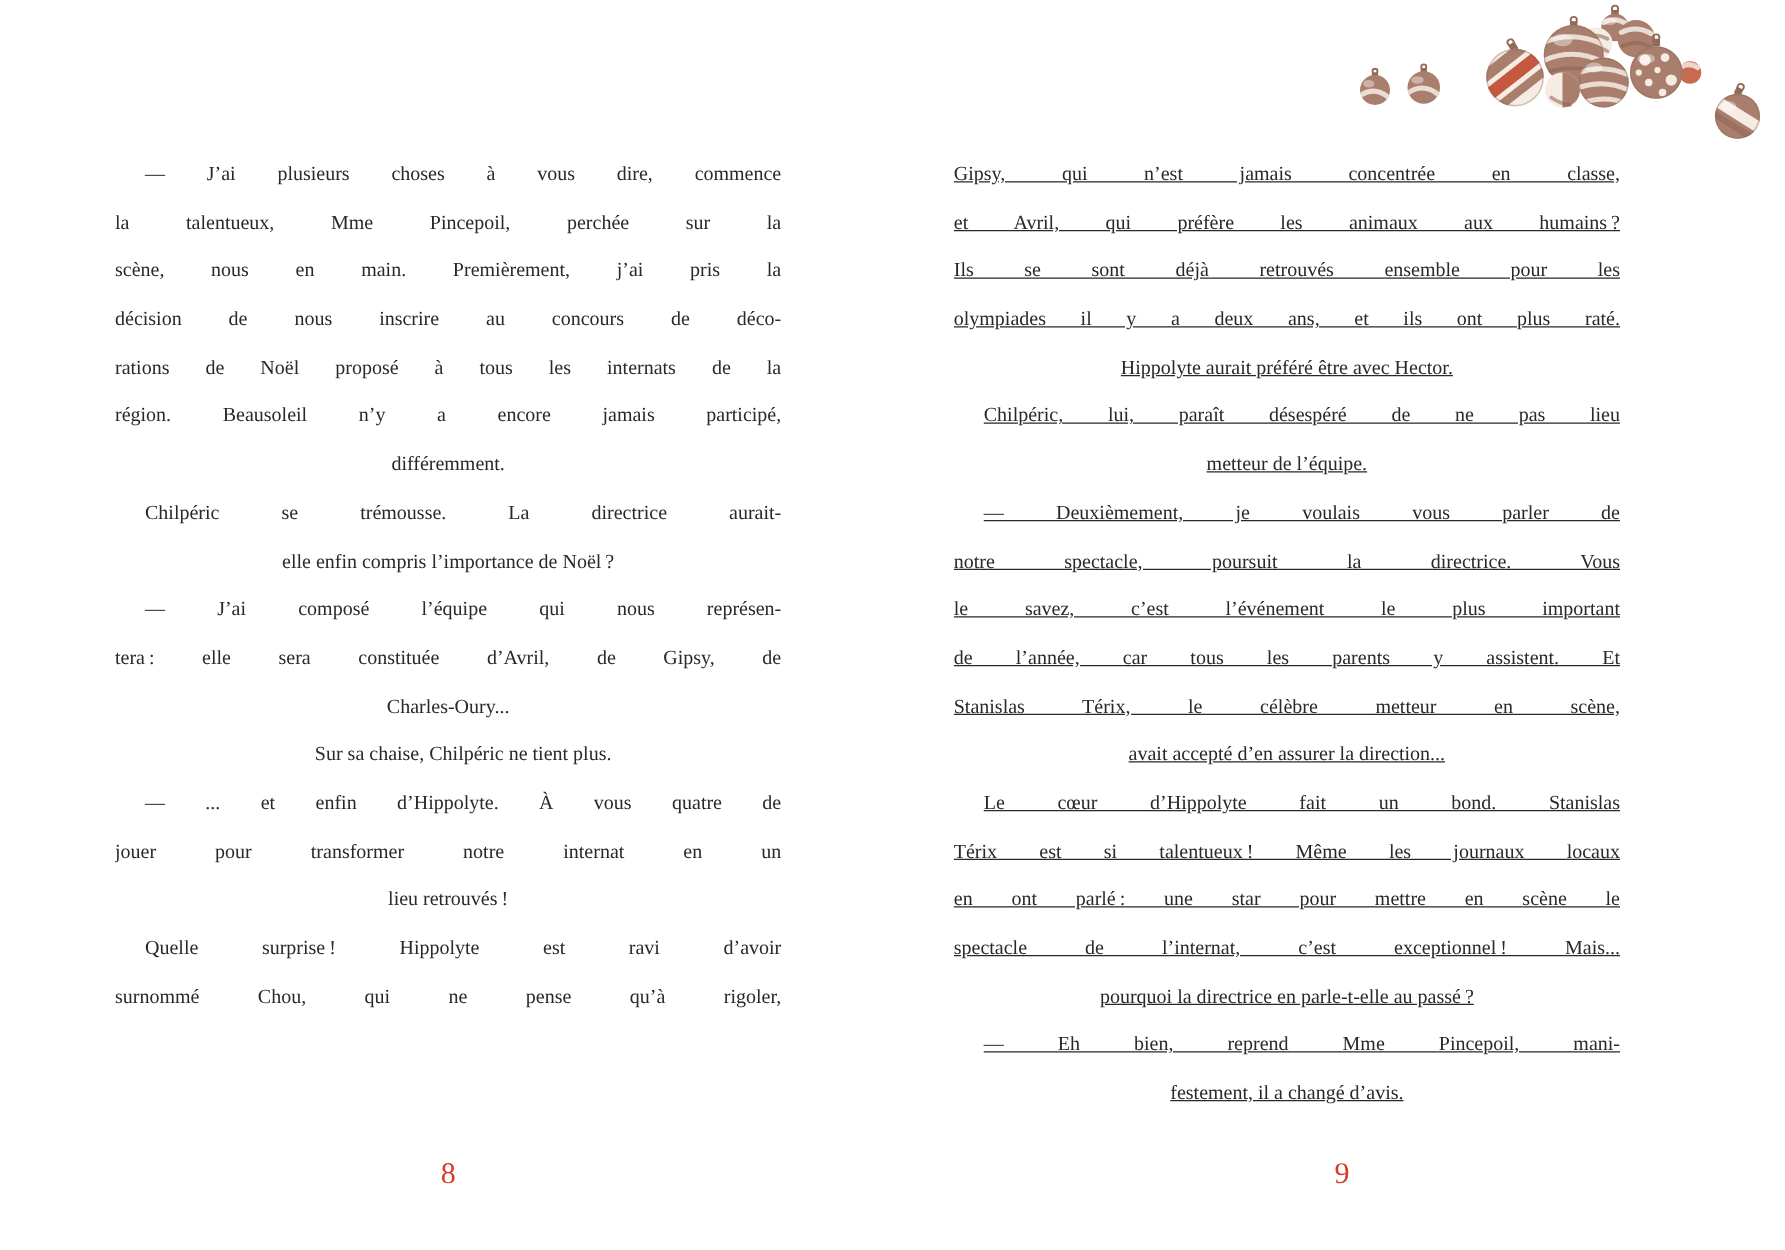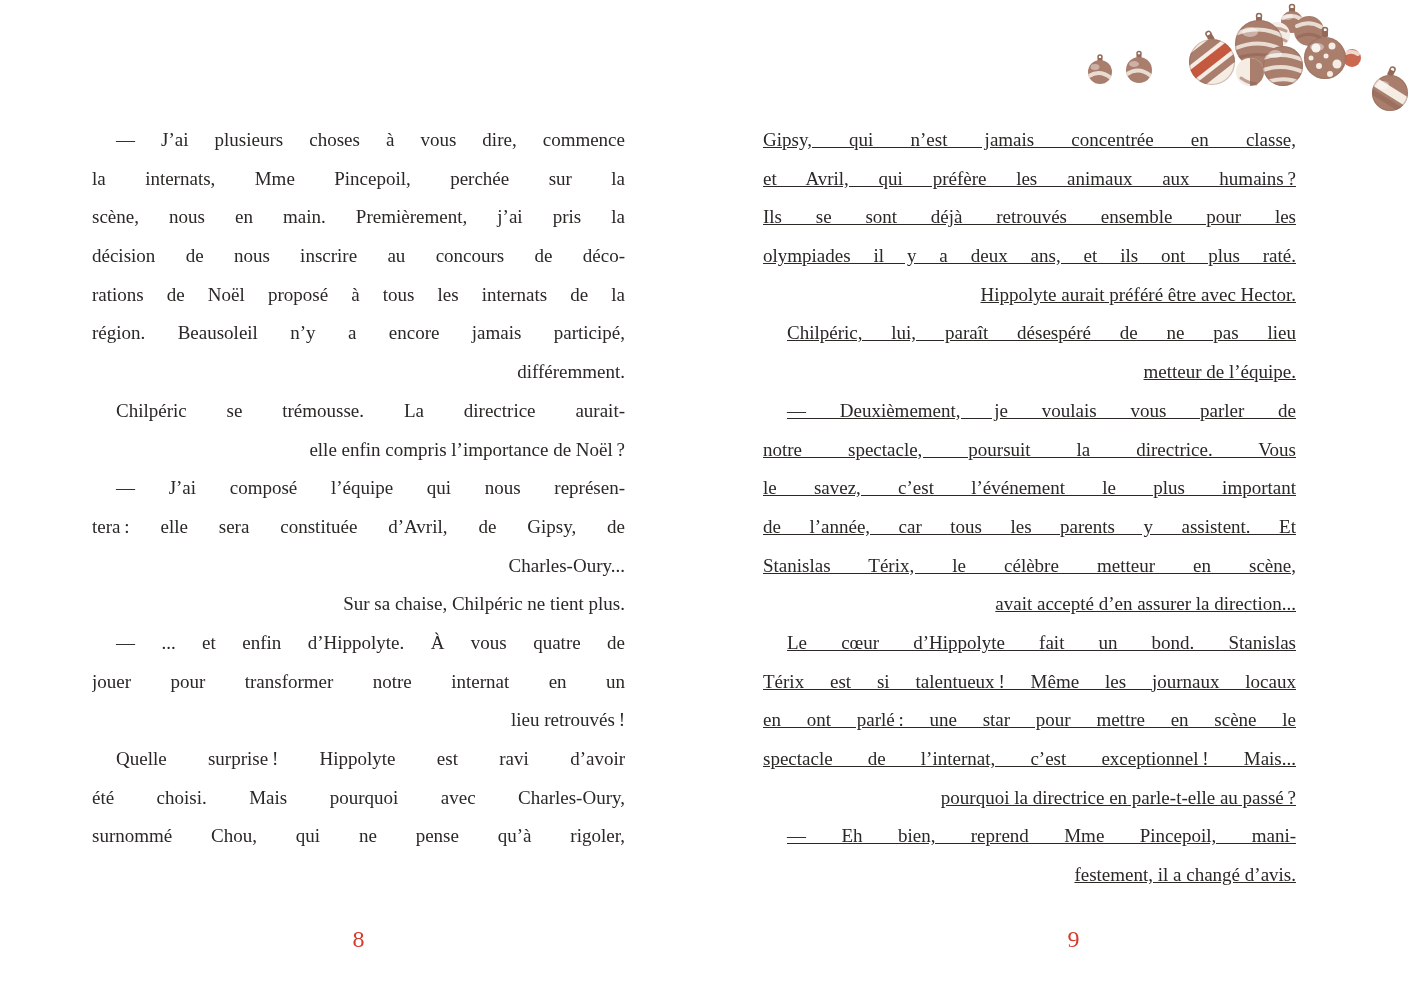--- a/index.html
+++ b/index.html
@@ -4,25 +4,25 @@
 <style>
   html,body{margin:0;padding:0;}
   body{
     width:1428px;height:1000px;position:relative;overflow:hidden;
     background:var(--background,#ffffff);
     font-family:"Liberation Serif","DejaVu Serif",serif;
   }
   .text-block{
     position:absolute;top:121px;width:533px;
     color:var(--text,#2b2826);
-    font-size:19px;line-height:38.7px;
+    font-size:16px;line-height:38.7px;
   }
   #page-left-text{left:92px;}
   #page-right-text{left:763px;text-decoration:underline;}
-  .line{height:38.7px;overflow:hidden;text-align:right;white-space:normal;}
+  .line{height:38.7px;overflow:hidden;text-align:center;white-space:normal;}
   .line.just{text-align:justify;text-align-last:justify;-moz-text-align-last:justify;}
   .line.indent{text-indent:24px;}
   .page-number{
     position:absolute;top:926px;width:533px;text-align:center;
     font-size:24px;color:var(--page_number,#d63b2b);
   }
   #page-left-num{left:92px;}
   #page-right-num{left:807px;}
   .ornaments{position:absolute;left:1075px;top:0;width:350px;height:125px;}
   .b-body{fill:var(--bauble_body,#a97e6d);}
@@ -187,37 +187,36 @@
           <rect class="b-dark" x="292" y="99" width="46" height="5" opacity=".5"></rect>
         </g>
       </g>
       <ellipse class="hl" cx="308" cy="85" rx="6" ry="4"></ellipse>
       <circle class="rim" cx="315" cy="93" r="17.5"></circle>
     </g>
   </svg>
 
   <div class="text-block" id="page-left-text">
       <div class="line just indent">— J’ai plusieurs choses à vous dire, commence</div>
-      <div class="line just">la internats, Mme Pincepoil, perchée sur la</div>
+      <div class="line just">la talentueux, Mme Pincepoil, perchée sur la</div>
       <div class="line just">scène, nous en main. Premièrement, j’ai pris la</div>
       <div class="line just">décision de nous inscrire au concours de déco-</div>
       <div class="line just">rations de Noël proposé à tous les internats de la</div>
       <div class="line just">région. Beausoleil n’y a encore jamais participé,</div>
       <div class="line">différemment.</div>
       <div class="line just indent">Chilpéric se trémousse. La directrice aurait-</div>
       <div class="line">elle enfin compris l’importance de Noël ?</div>
       <div class="line just indent">— J’ai composé l’équipe qui nous représen-</div>
       <div class="line just">tera : elle sera constituée d’Avril, de Gipsy, de</div>
       <div class="line">Charles-Oury...</div>
       <div class="line indent">Sur sa chaise, Chilpéric ne tient plus.</div>
       <div class="line just indent">— ... et enfin d’Hippolyte. À vous quatre de</div>
       <div class="line just">jouer pour transformer notre internat en un</div>
       <div class="line">lieu retrouvés !</div>
       <div class="line just indent">Quelle surprise ! Hippolyte est ravi d’avoir</div>
-      <div class="line just">été choisi. Mais pourquoi avec Charles-Oury,</div>
       <div class="line just">surnommé Chou, qui ne pense qu’à rigoler,</div>
     </div>
 
   <div class="text-block" id="page-right-text">
       <div class="line just">Gipsy, qui n’est jamais concentrée en classe,</div>
       <div class="line just">et Avril, qui préfère les animaux aux humains ?</div>
       <div class="line just">Ils se sont déjà retrouvés ensemble pour les</div>
       <div class="line just">olympiades il y a deux ans, et ils ont plus raté.</div>
       <div class="line">Hippolyte aurait préféré être avec Hector.</div>
       <div class="line just indent">Chilpéric, lui, paraît désespéré de ne pas lieu</div>

